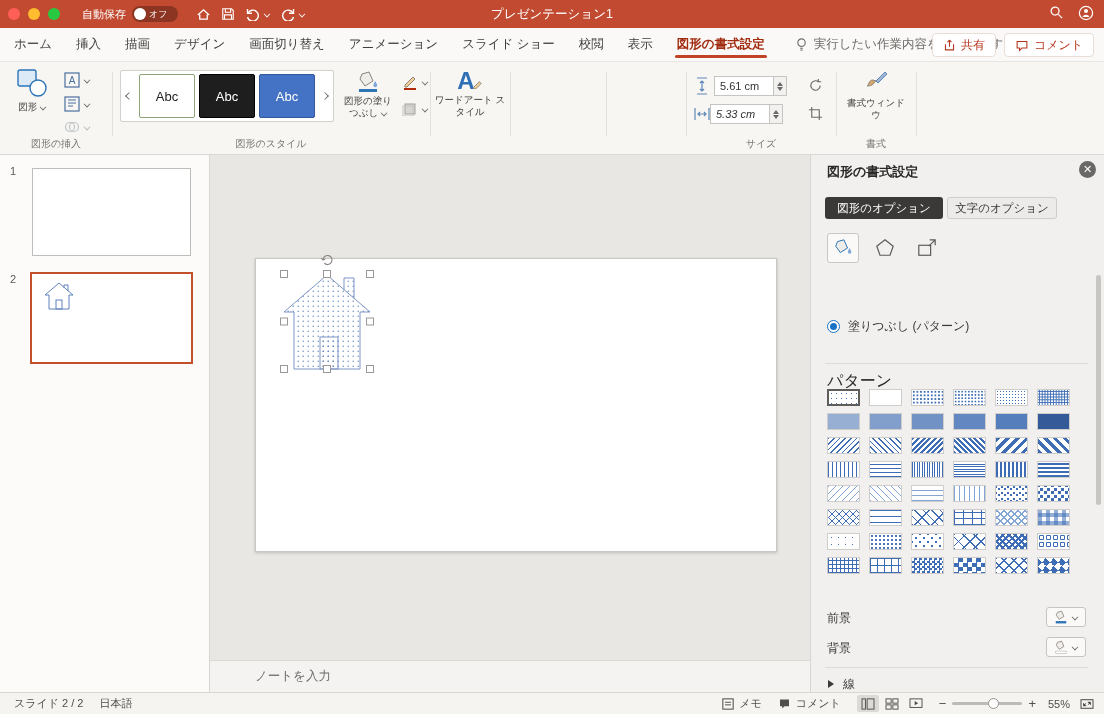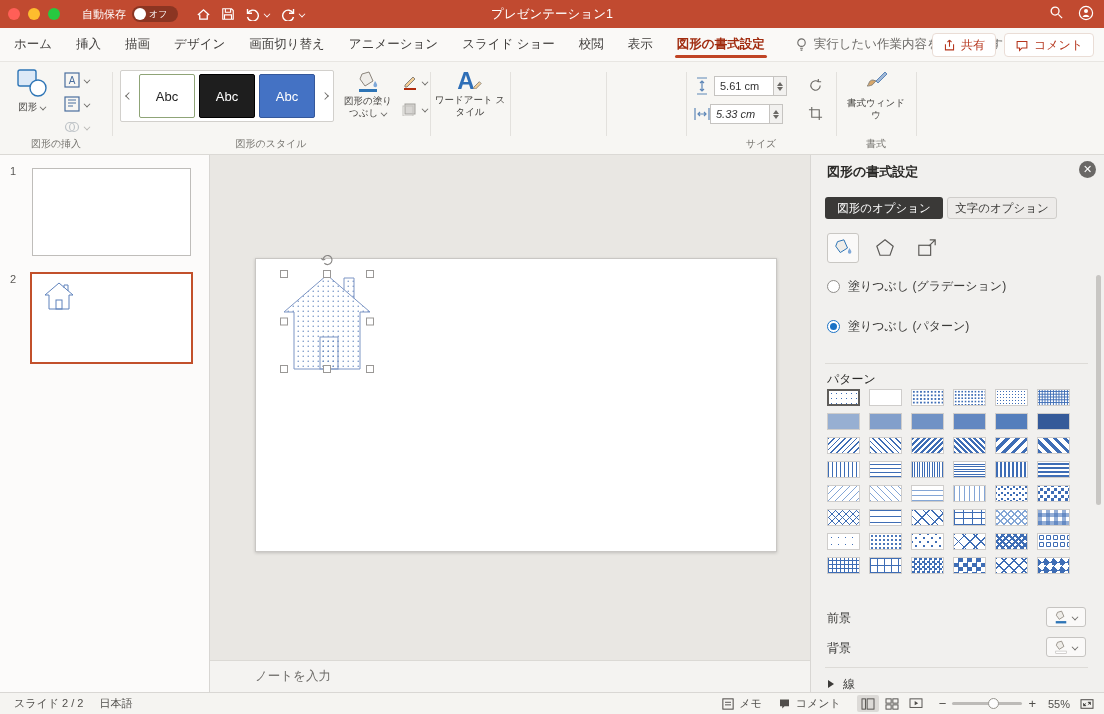--- a/index.html
+++ b/index.html
@@ -67,21 +67,21 @@
   .ptab{position:absolute;top:42px;height:22px;font-size:11.5px;display:flex;align-items:center;justify-content:center;border-radius:3px;cursor:default}
   .ptab.sel{background:#3A3937;color:#fff}
   .ptab.un{background:#EDEBE9;border:1px solid #CFCDCA;color:#3A3937}
   .picon{position:absolute;top:78px;width:32px;height:30px;display:flex;align-items:center;justify-content:center}
   .picon.sel{background:#FAF9F8;border:1px solid #C9C7C3;border-radius:3px}
   .radiorow{position:absolute;left:16px;display:flex;align-items:center;gap:8px;height:18px;font-size:12px;color:#3B3A38;cursor:default}
   .radio{width:13px;height:13px;border:1px solid #908E8B;border-radius:50%;background:#fff;flex:0 0 auto}
   .radio.sel{border-color:#1A72C6}
   .radio.sel::after{content:"";display:block;width:7px;height:7px;margin:2px;border-radius:50%;background:#1A72C6}
   .pdivider{position:absolute;left:14px;right:16px;height:1px;background:#DDDBD7}
-  .plabel{position:absolute;left:16px;font-size:12px;color:#2B2A28}
+  .plabel{position:absolute;left:16px;font-size:16px;color:#2B2A28}
   .pgrid{position:absolute;left:16px;top:234px;display:grid;grid-template-columns:repeat(6,33px);column-gap:9px;row-gap:7px}
   .swatch{width:33px;height:17px;background:#fff;border:1px solid #CFCDCB;cursor:default}
   .swatch.sel{border:2px solid #5F5D5A}
   .colorbtn{position:absolute;right:18px;width:40px;height:20px;background:#FAF9F8;border:1px solid #C6C4C1;border-radius:3px;display:flex;align-items:center;justify-content:center;gap:4px;cursor:default}
   .sb{position:absolute;right:3px;top:120px;width:5px;height:230px;background:#C8C6C3;border-radius:3px}
 
   
   .status{position:absolute;bottom:0;left:0;right:0;height:22px;background:#F5F4F1;border-top:1px solid #D9D7D4;display:flex;align-items:center;font-size:11px;color:#504E4B}
   .status .sp{flex:1}
   .sitem{display:flex;align-items:center;gap:5px;margin-right:16px;white-space:nowrap;cursor:default}
@@ -432,24 +432,20 @@
         <path d="M12 2l9 7-3.5 10h-11L3 9z" fill="none" stroke="#5C5A57" stroke-width="1.3"></path>
       </svg>
   </div>
   <div class="picon" style="left:100px">
     <svg width="22" height="20" viewBox="0 0 24 22">
         <rect x="3" y="8" width="13" height="11" fill="none" stroke="#5C5A57" stroke-width="1.3"></rect>
         <path d="M15 2h6v6M21 2l-7 7" fill="none" stroke="#5C5A57" stroke-width="1.3"></path>
       </svg>
   </div>
 
-  <div class="radiorow" style="top:122px">
-      <span class="radio"></span>
-      <span>塗りつぶし (グラデーション)</span>
-    </div>
   <div class="radiorow" style="top:162px">
       <span class="radio sel"></span>
       <span>塗りつぶし (パターン)</span>
     </div>
 
   <div class="pdivider" style="top:208px"></div>
   <div class="plabel" style="top:216px">パターン</div>
 
   <div class="pgrid">
       <div class="swatch p-dot5 sel"></div>

